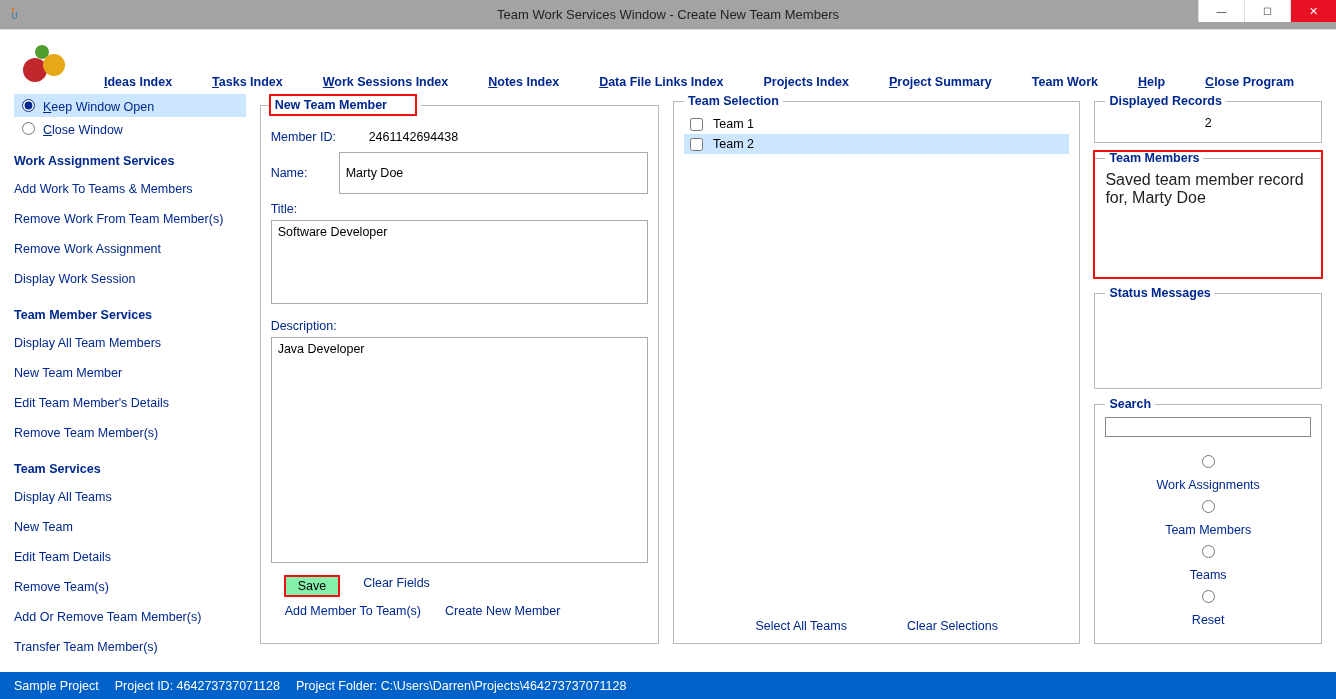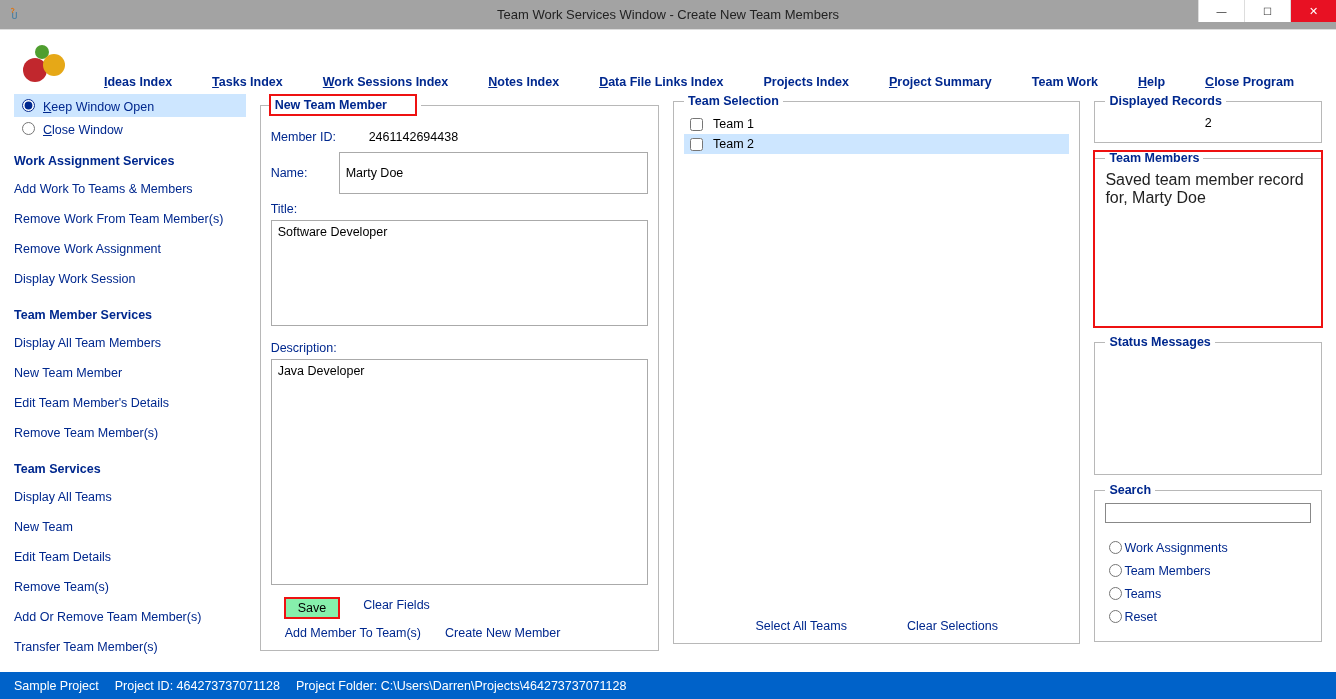--- a/index.html
+++ b/index.html
@@ -34,36 +34,36 @@
   .svc-link { display:block; color:#00288e; margin:8px 0; cursor:pointer; }
 
   fieldset { border:1px solid #b8b8b8; padding:6px 10px 10px 10px; margin-bottom:8px; }
   legend { color:#00288e; font-weight:bold; padding:0 4px; }
 
   .form-row { display:flex; align-items:center; gap:18px; margin:8px 0; color:#00288e; }
   .form-row label { min-width:80px; }
   .form-row .static-val { color:#000; }
   .text-input { flex:1; border:1px solid #aaa; height:20px; padding:20px 6px; font: inherit; }
   .textarea { width:100%; border:1px solid #aaa; font: inherit; padding:4px 6px; resize:none; }
-  .ta-title { height:106px; }
+  .ta-title { height:84px; }
   .ta-desc { height:226px; }
   .link-row { display:flex; gap:24px; margin-top:6px; padding-left:14px; }
   .link-row a { color:#00288e; cursor:pointer; }
 
   .team-item { display:flex; align-items:center; gap:10px; padding:3px 6px; }
   .team-item.selected { background:#cde6ff; }
   input[type=checkbox]{ accent-color:#00288e; width:13px; height:13px; }
   .team-list { height: 488px; }
 
   .disp-count { text-align:center; padding:2px; }
   .fs-team-members { height: 176px; }
   .fs-status { height: 140px; }
   .fs-search { }
   .search-input { width:100%; height:20px; border:1px solid #888; background:#fff; margin-bottom:10px; }
-  .search-opt { display:flex; align-items:center; margin:6px 2px; color:#00288e; }
+  .search-opt { display:flex; align-items:center; gap:8px; margin:6px 2px; color:#00288e;flex-direction:column; }
 
   .red-box { outline: 2px solid #e11; outline-offset: -1px; }
   .tm-msg { font-size:16px; color:#222; }
 
   .statusbar { position:absolute; left:0; right:0; bottom:0; height:27px; background:#0062c9; color:#fff; display:flex; align-items:center; padding:0 14px; gap:16px; font-size:12.5px; }
 
   .btn-save { border:1px solid #888; background:#86efac; padding:2px 12px; font:inherit; cursor:pointer; }
 </style>
 </head>
 <body>

